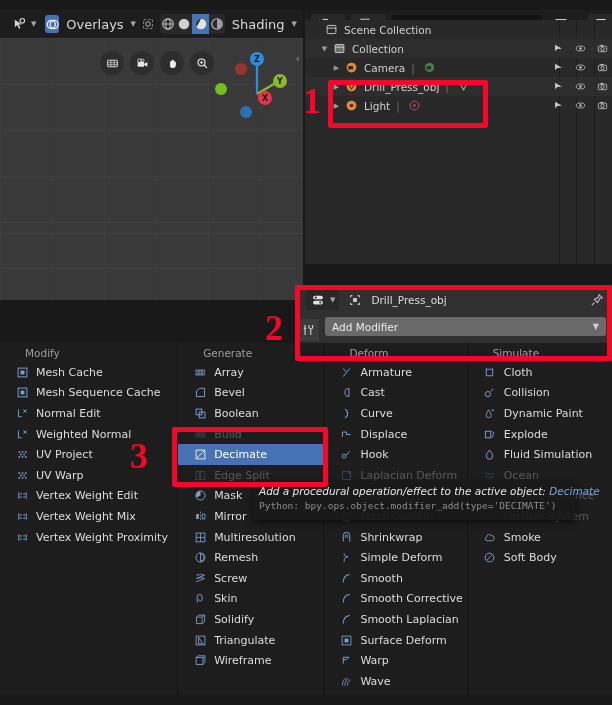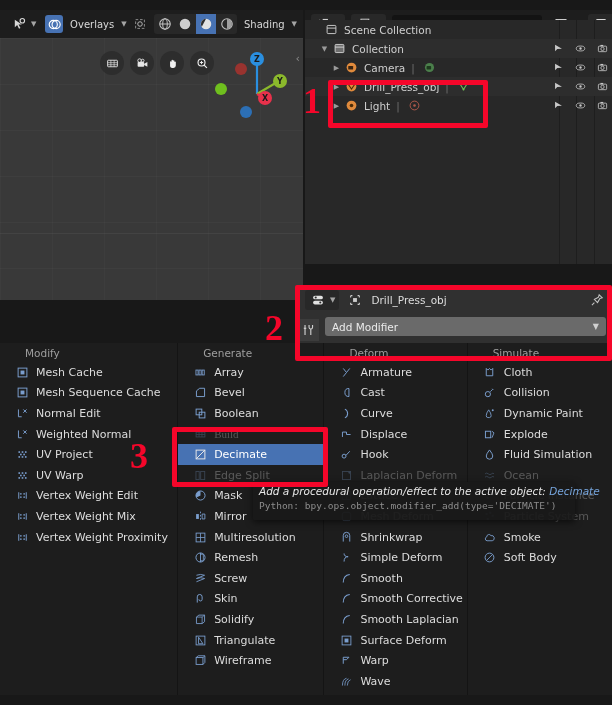--- a/index.html
+++ b/index.html
@@ -21,21 +21,21 @@
     position: absolute; left: 305px; top: 10px; width: 307px; height: 28px;
     background: #1d1d1d; display: flex; align-items: center; gap: 6px;
     padding: 0 6px;
   }
   .hdr-btn {
     height: 20px; display: flex; align-items: center; gap: 3px;
     background: #282828; border-radius: 3px; padding: 0 4px;
     color: #d2d2d2; font-size: 10.5px; white-space: nowrap;
   }
   .hdr-btn.flat { background: transparent; }
-  .hdr-label { font-size: 10px; color: #d8d8d8; padding: 0 2px; }
+  .hdr-label { font-size: 13px; color: #d8d8d8; padding: 0 2px; }
   .chev { font-size: 7px; color: #a5a5a5; line-height: 1; }
   .icon-sq {
     width: 18px; height: 18px; display: inline-flex;
     align-items: center; justify-content: center;
   }
   .toggle-on { background: #4772b3; border-radius: 3px; }
   .seg-group {
     display: flex; background: #282828; border-radius: 3px; overflow: hidden;
     height: 20px; align-items: center;
   }
@@ -718,21 +718,21 @@
       </div>
       <div class="mod-item">
         <span class="mi">
             <svg width="13" height="13" viewBox="0 0 16 16">
               <rect x="2.6" y="2.6" width="7" height="7" fill="none" stroke="#7a9ece" stroke-width="1.2"></rect>
               <rect x="6.4" y="6.4" width="7" height="7" fill="none" stroke="#7a9ece" stroke-width="1.2"></rect>
             </svg>
           </span>
         <span>Boolean</span>
       </div>
-      <div class="mod-item" style="opacity: 0.3; font-family: Liberation Serif, serif;">
+      <div class="mod-item" style="opacity: 0.3;">
         <span class="mi">
             <svg width="13" height="13" viewBox="0 0 16 16">
               <rect x="2.6" y="5" width="10.8" height="6" fill="none" stroke="#7a9ece" stroke-width="1.1"></rect>
               <line x1="2.6" y1="8" x2="13.4" y2="8" stroke="#7a9ece" stroke-width="1"></line>
               <line x1="6.2" y1="5" x2="6.2" y2="11" stroke="#7a9ece" stroke-width="1"></line>
               <line x1="9.8" y1="5" x2="9.8" y2="11" stroke="#7a9ece" stroke-width="1"></line>
             </svg>
           </span>
         <span>Build</span>
       </div>

